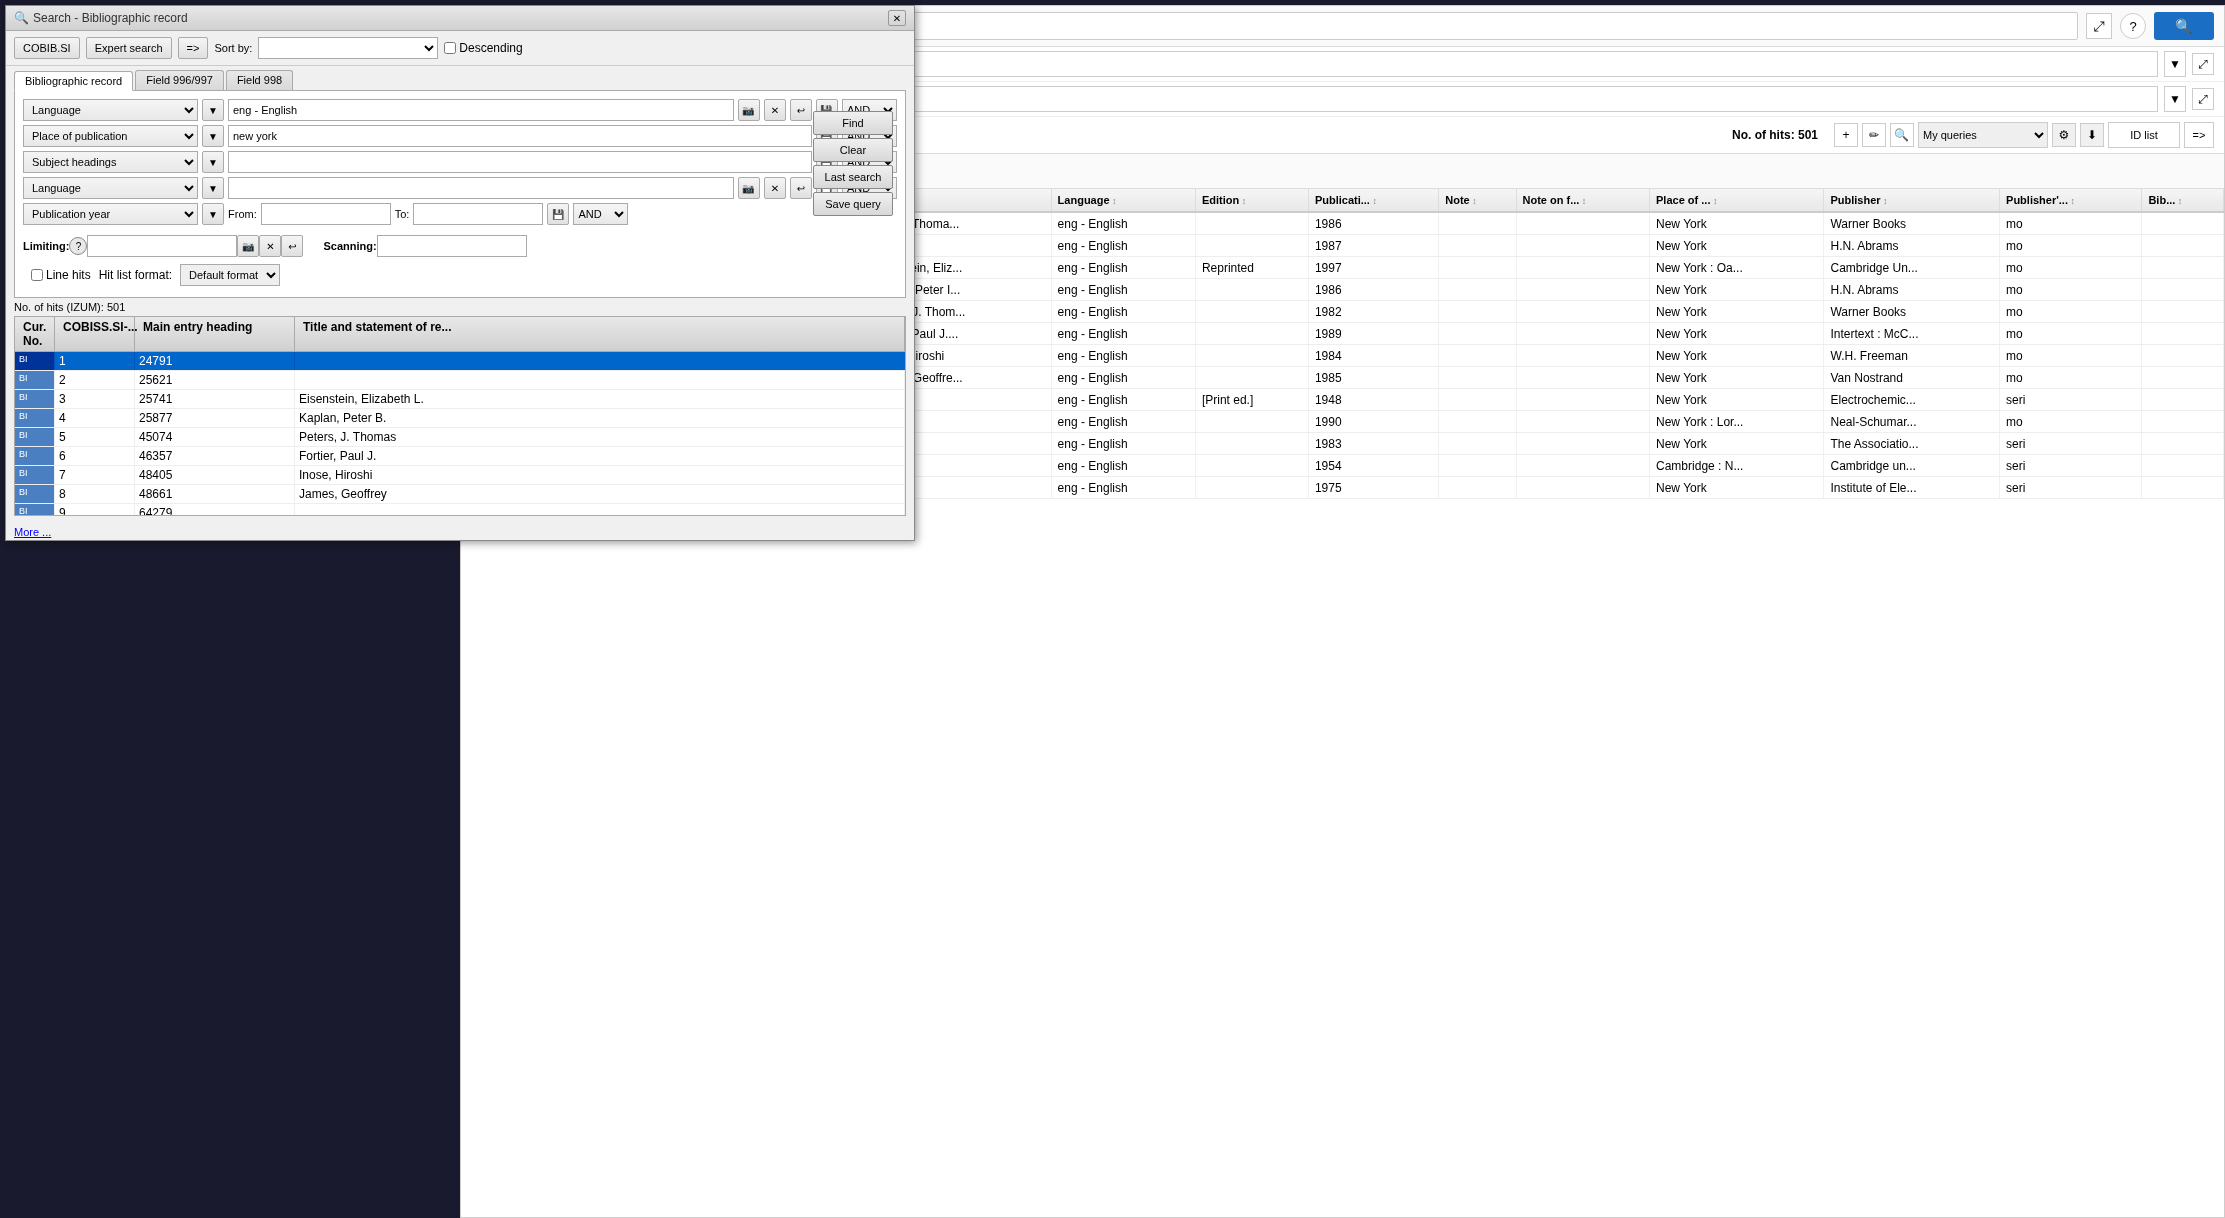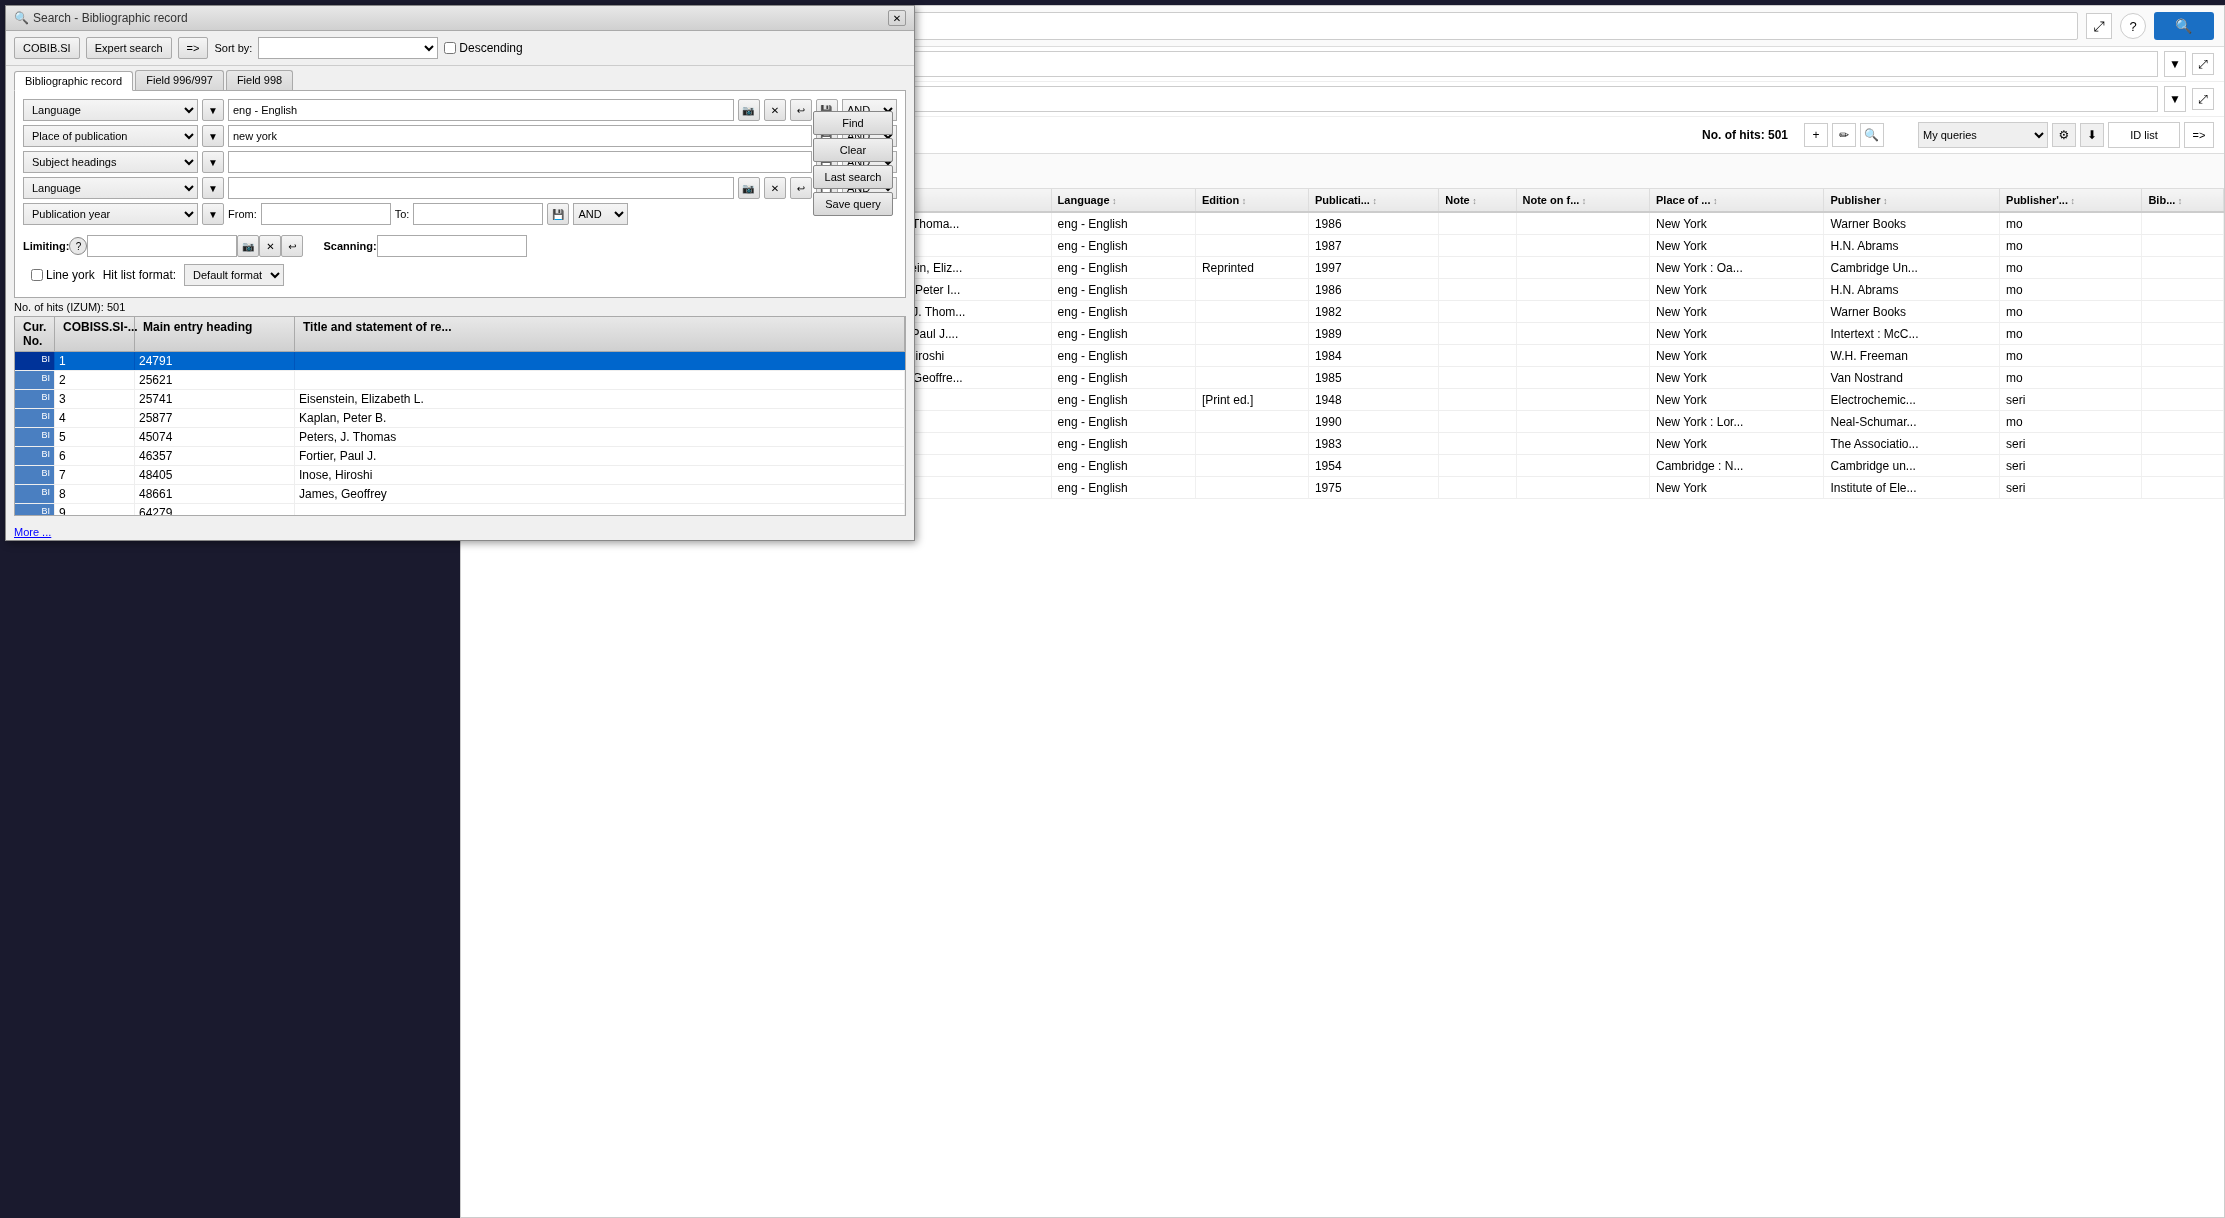--- a/index.html
+++ b/index.html
@@ -220,21 +220,21 @@
     .results-row > div {
       padding: 2px 4px;
       border-right: 1px solid #eee;
       white-space: nowrap;
       overflow: hidden;
     }
     .results-row.selected > div { border-right-color: #0055bb; }
     .results-cell-icon {
       background: #4a7fc1;
       color: white;
-      text-align: right;
+      text-align: left;
       font-size: 9px;
       padding: 2px 2px;
     }
     .results-row.selected .results-cell-icon { background: #003399; }
 
     .hits-info {
       font-size: 11px;
       padding: 3px 8px;
     }
     .more-link {
@@ -408,21 +408,20 @@
       display: flex;
       align-items: center;
       gap: 4px;
       margin-left: 10px;
     }
     .queries-select {
       width: 130px;
       height: 26px;
       border: 1px solid #ccc;
       font-size: 11px;
-      margin-left: 30px;
     }
     .btn-gear { width: 24px; height: 24px; border: 1px solid #ccc; background: #f0f0f0; cursor: pointer; }
     .btn-dl { width: 24px; height: 24px; border: 1px solid #ccc; background: #f0f0f0; cursor: pointer; }
 
     .action-bar {
       display: flex;
       align-items: center;
       gap: 4px;
       padding: 4px 10px;
       border-bottom: 1px solid #ddd;
@@ -611,21 +610,21 @@
       <button class="btn-small">✕</button>
       <button class="btn-small">↩</button>
       <span style="width:20px;"></span>
       <span class="scanning-label">Scanning:</span>
       <input class="scanning-input" type="text" style="">
     </div>
 
     <div class="hit-format-row">
       <label class="checkbox-linewrap">
         <input type="checkbox" style="">
-        <span>Line york</span>
+        <span>Line hits</span>
       </label>
       <span>Hit list format:</span>
       <select style="border:1px solid #aaa; font-size:11px; height:22px; padding:1px 4px;">
         <option>Default format</option>
       </select>
     </div>
   </div>
 
   <div class="hits-info">No. of hits (IZUM): 501</div>
 

